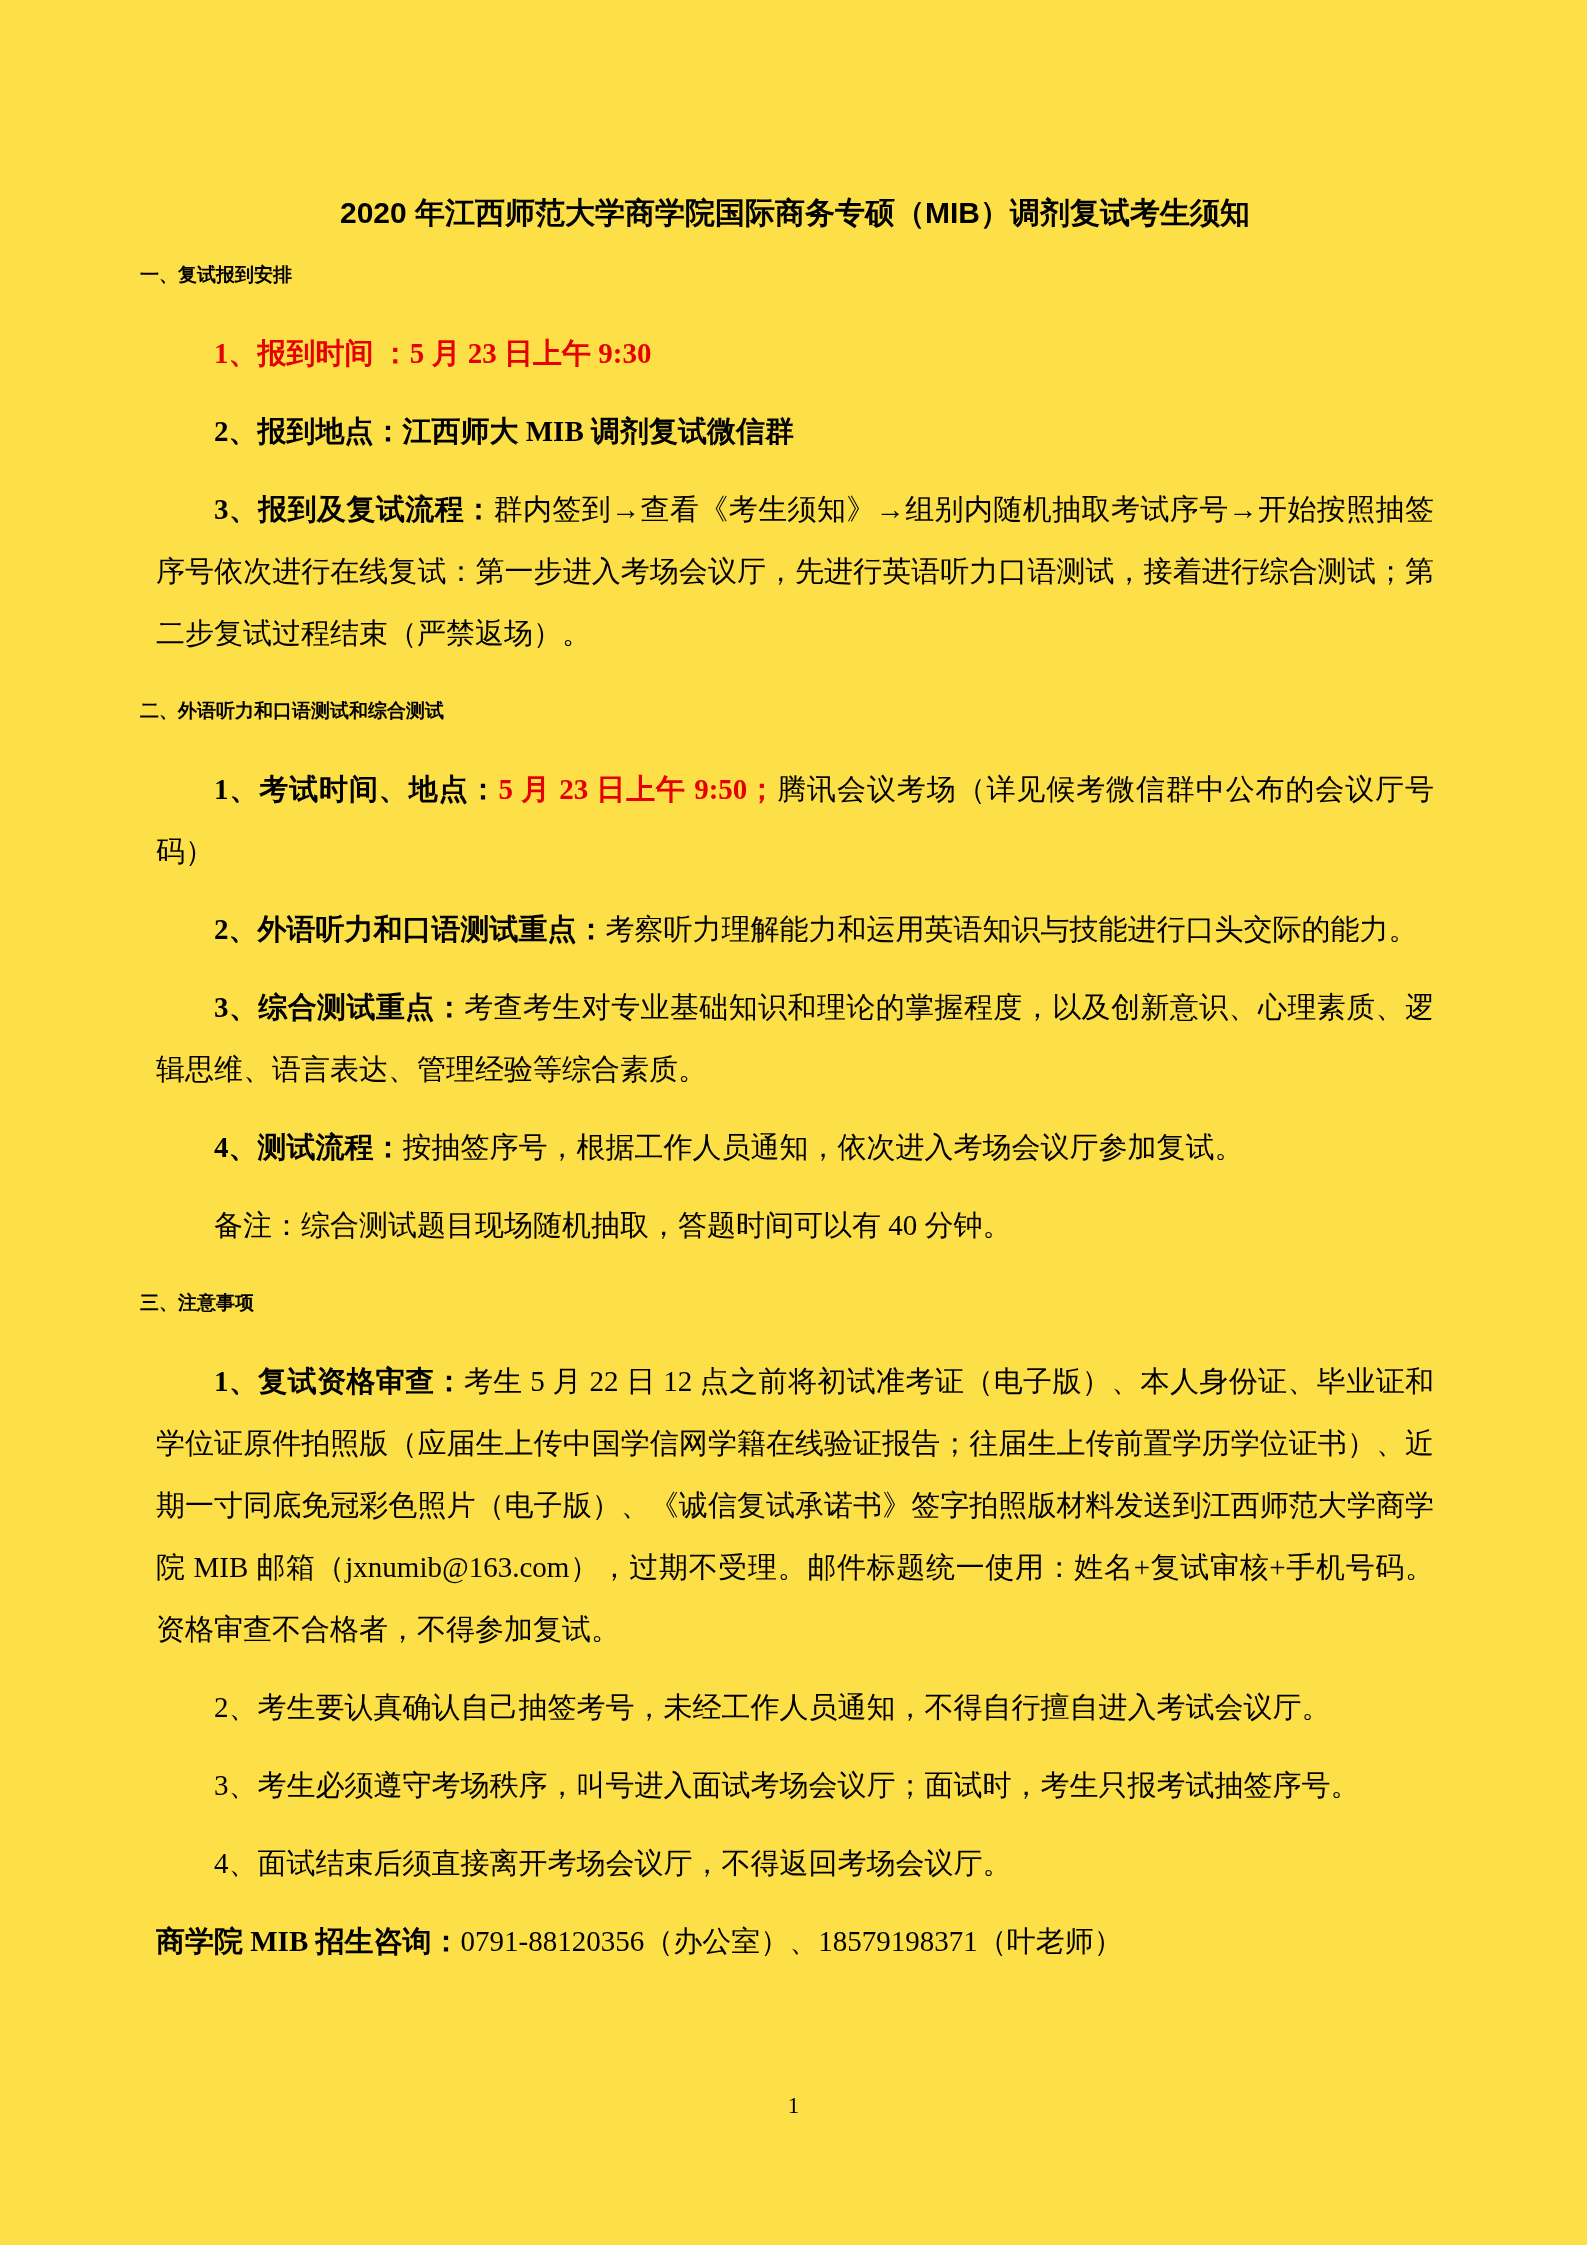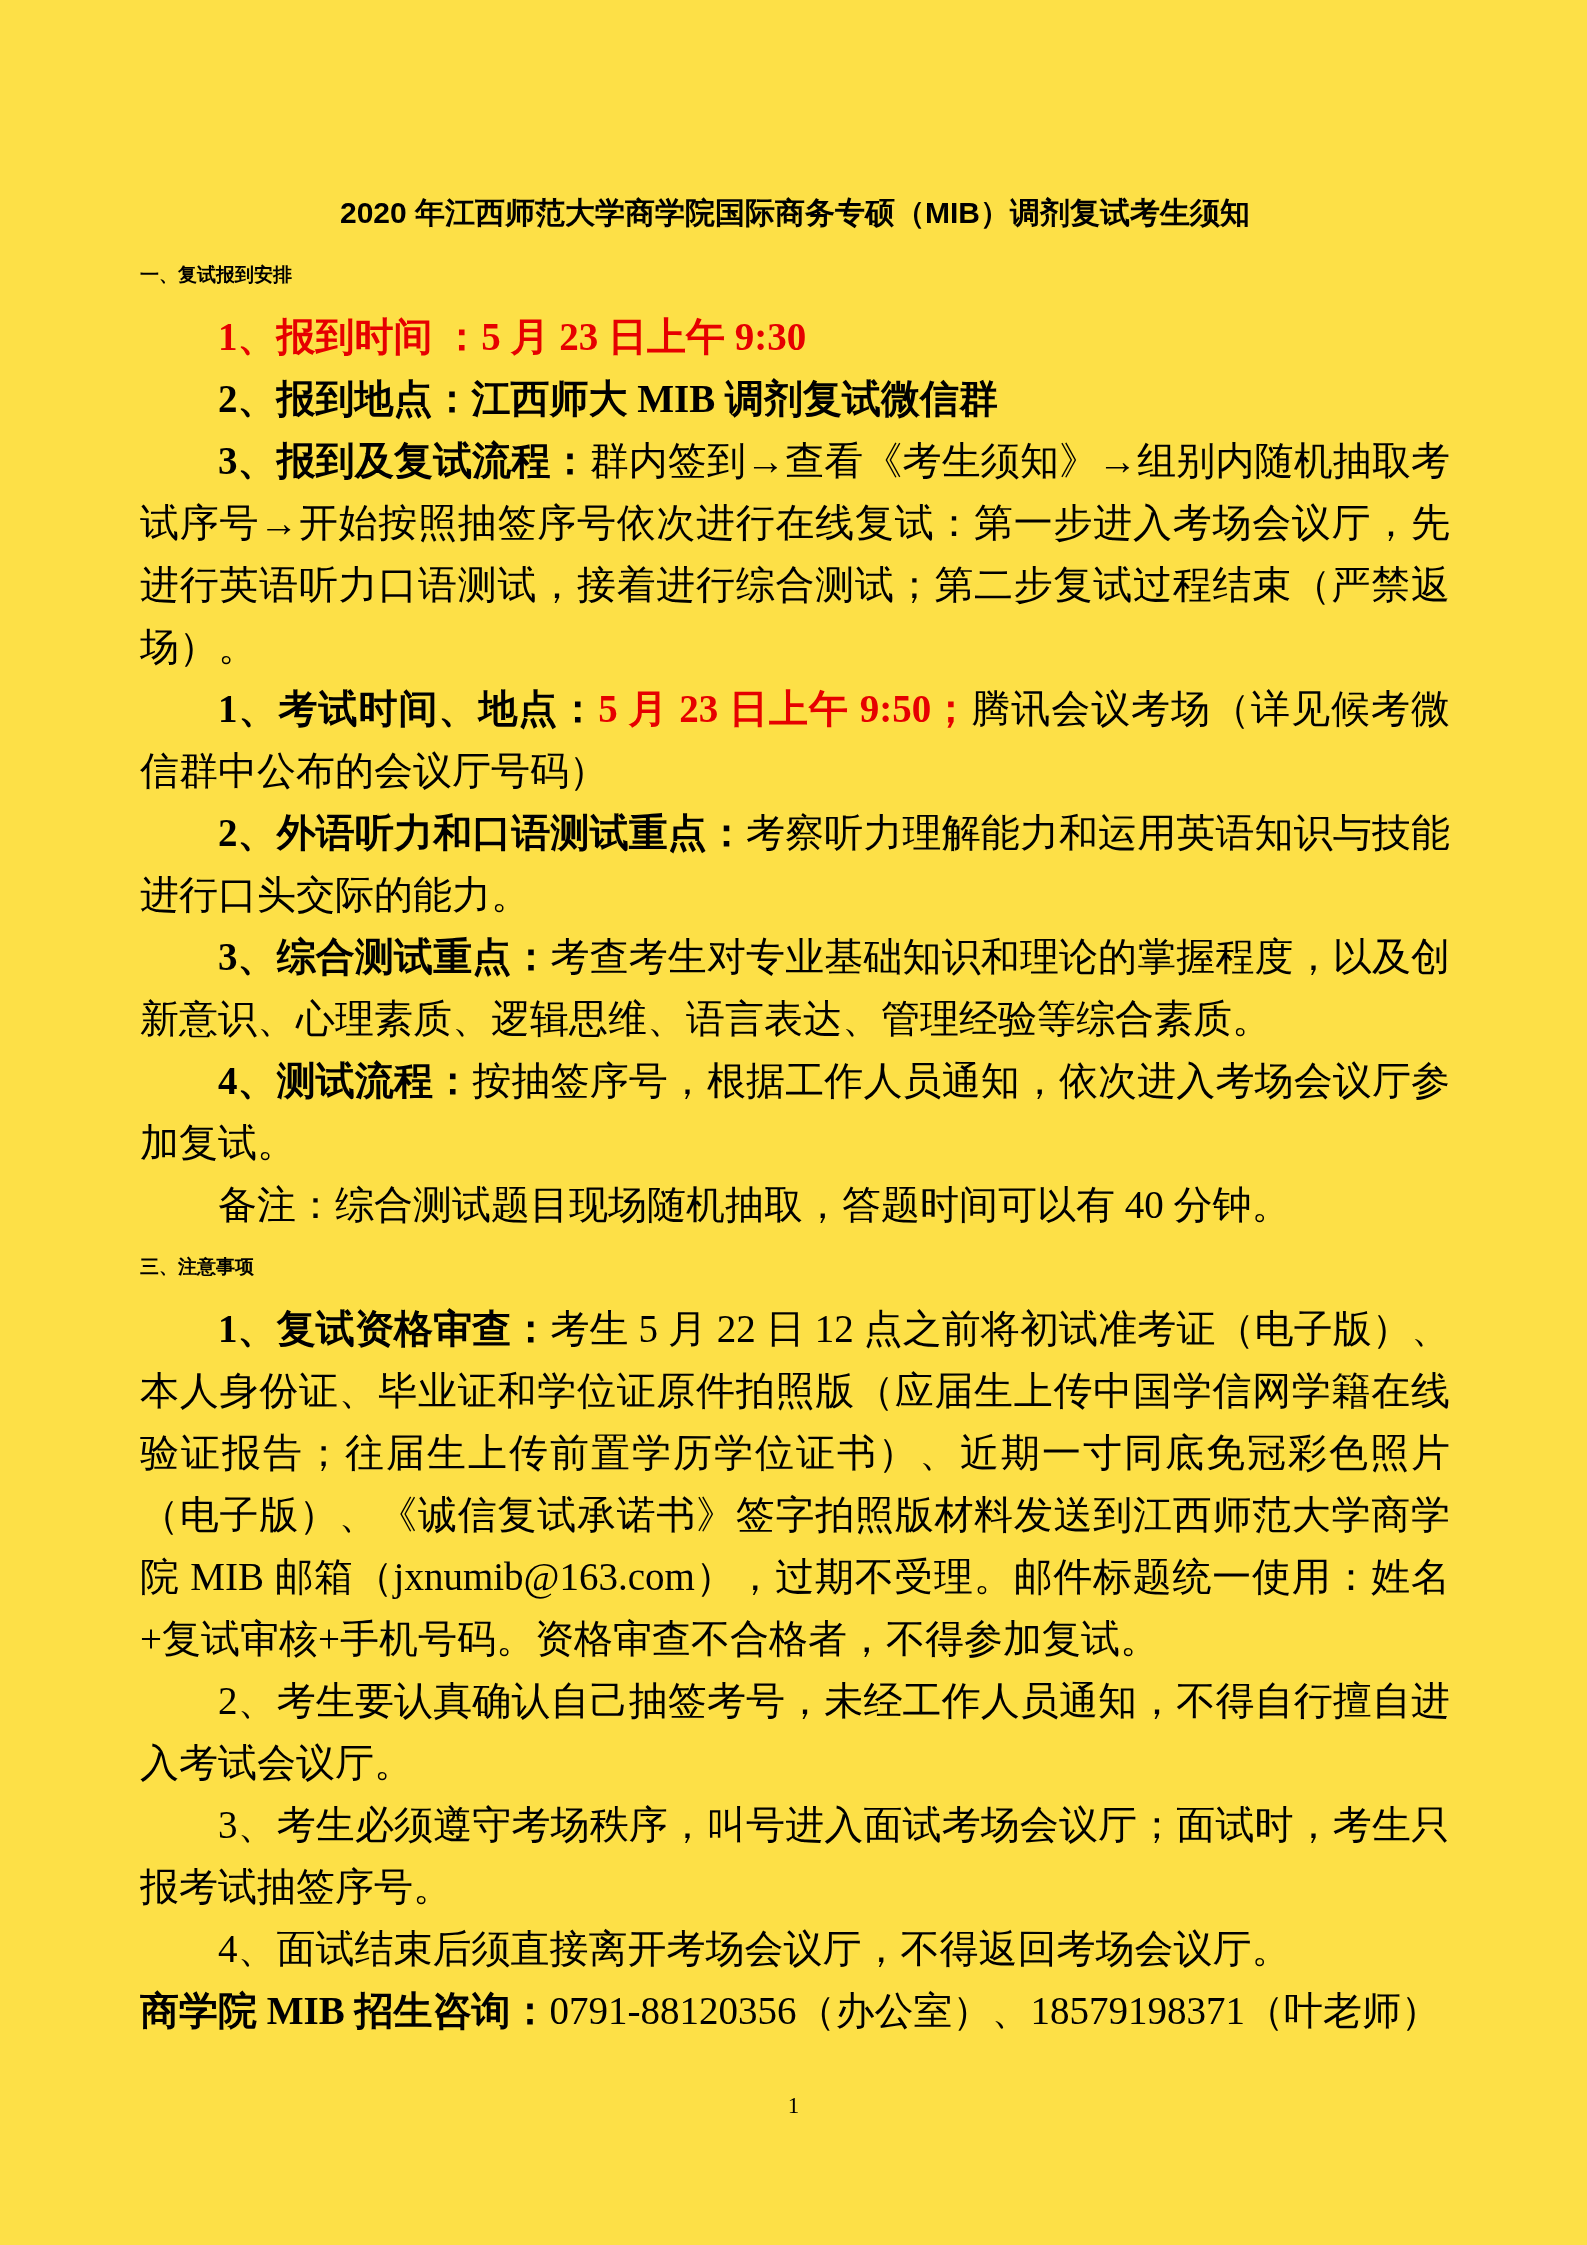--- a/index.html
+++ b/index.html
@@ -32,23 +32,23 @@
     margin: 0;
   }
   .sec-heading {
     font-weight: bold;
     font-size: 19px;
     line-height: 62px;
     margin: 0;
     text-align: left;
   }
   p.para {
-    font-size: 39px;
+    font-size: 29px;
     line-height: 62px;
-    margin: 0;
+    margin: 16px;
     text-align: justify;
   }
   p.indent { text-indent: 2em; }
   .b { font-weight: bold; }
   .red { color: #e60000; }
   .page-number {
     position: absolute;
     left: 0;
     right: 0;
     bottom: 125px;
@@ -66,20 +66,21 @@
     <h1 class="doc-title">2020 年江西师范大学商学院国际商务专硕（MIB）调剂复试考生须知</h1>
 
     <p class="sec-heading">一、复试报到安排</p>
 
     <p class="para indent"><span class="b red">1、报到时间 ：5 月 23 日上午 9:30</span></p>
 
     <p class="para indent"><span class="b">2、报到地点：江西师大 MIB 调剂复试微信群</span></p>
 
     <p class="para indent"><span class="b">3、报到及复试流程：</span><span>群内签到→查看《考生须知》→组别内随机抽取考试序号→开始按照抽签序号依次进行在线复试：第一步进入考场会议厅，先进行英语听力口语测试，接着进行综合测试；第二步复试过程结束（严禁返场）。</span></p>
 
+    <p class="sec-heading">二、外语听力和口语测试和综合测试</p>
 
     <p class="para indent"><span class="b">1、考试时间、地点：</span><span class="b red">5 月 23 日上午 9:50；</span><span>腾讯会议考场（详见候考微信群中公布的会议厅号码）</span></p>
 
     <p class="para indent"><span class="b">2、外语听力和口语测试重点：</span><span>考察听力理解能力和运用英语知识与技能进行口头交际的能力。</span></p>
 
     <p class="para indent"><span class="b">3、综合测试重点：</span><span>考查考生对专业基础知识和理论的掌握程度，以及创新意识、心理素质、逻辑思维、语言表达、管理经验等综合素质。</span></p>
 
     <p class="para indent"><span class="b">4、测试流程：</span><span>按抽签序号，根据工作人员通知，依次进入考场会议厅参加复试。</span></p>
 
     <p class="para indent"><span>备注：综合测试题目现场随机抽取，答题时间可以有 40 分钟。</span></p>

